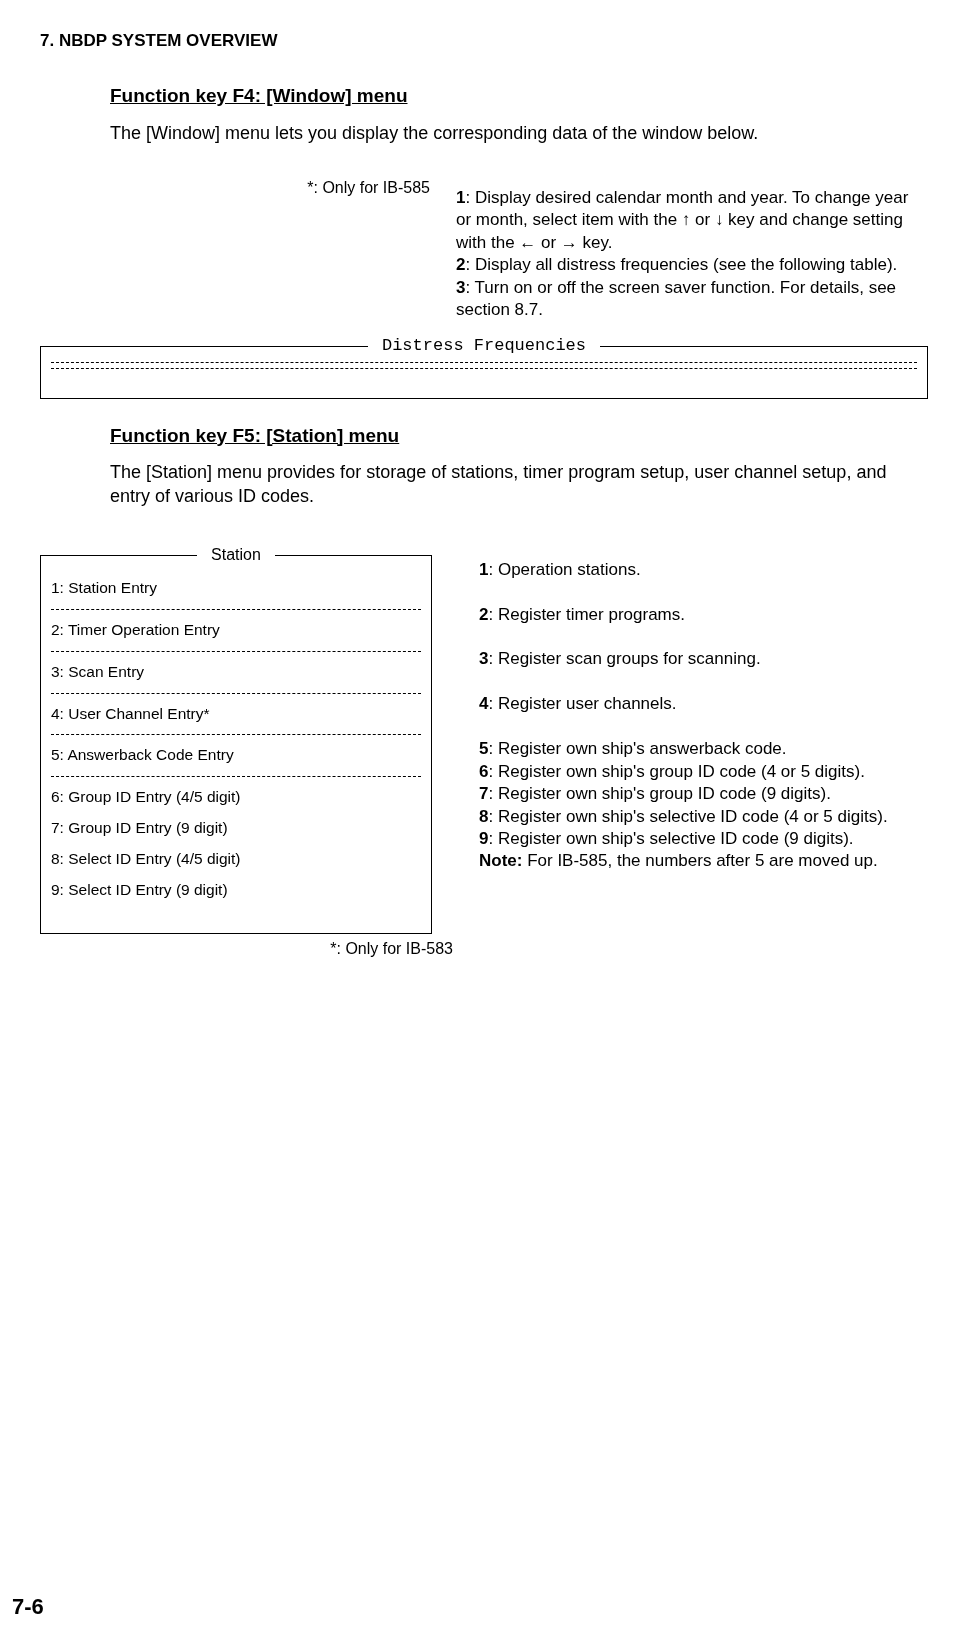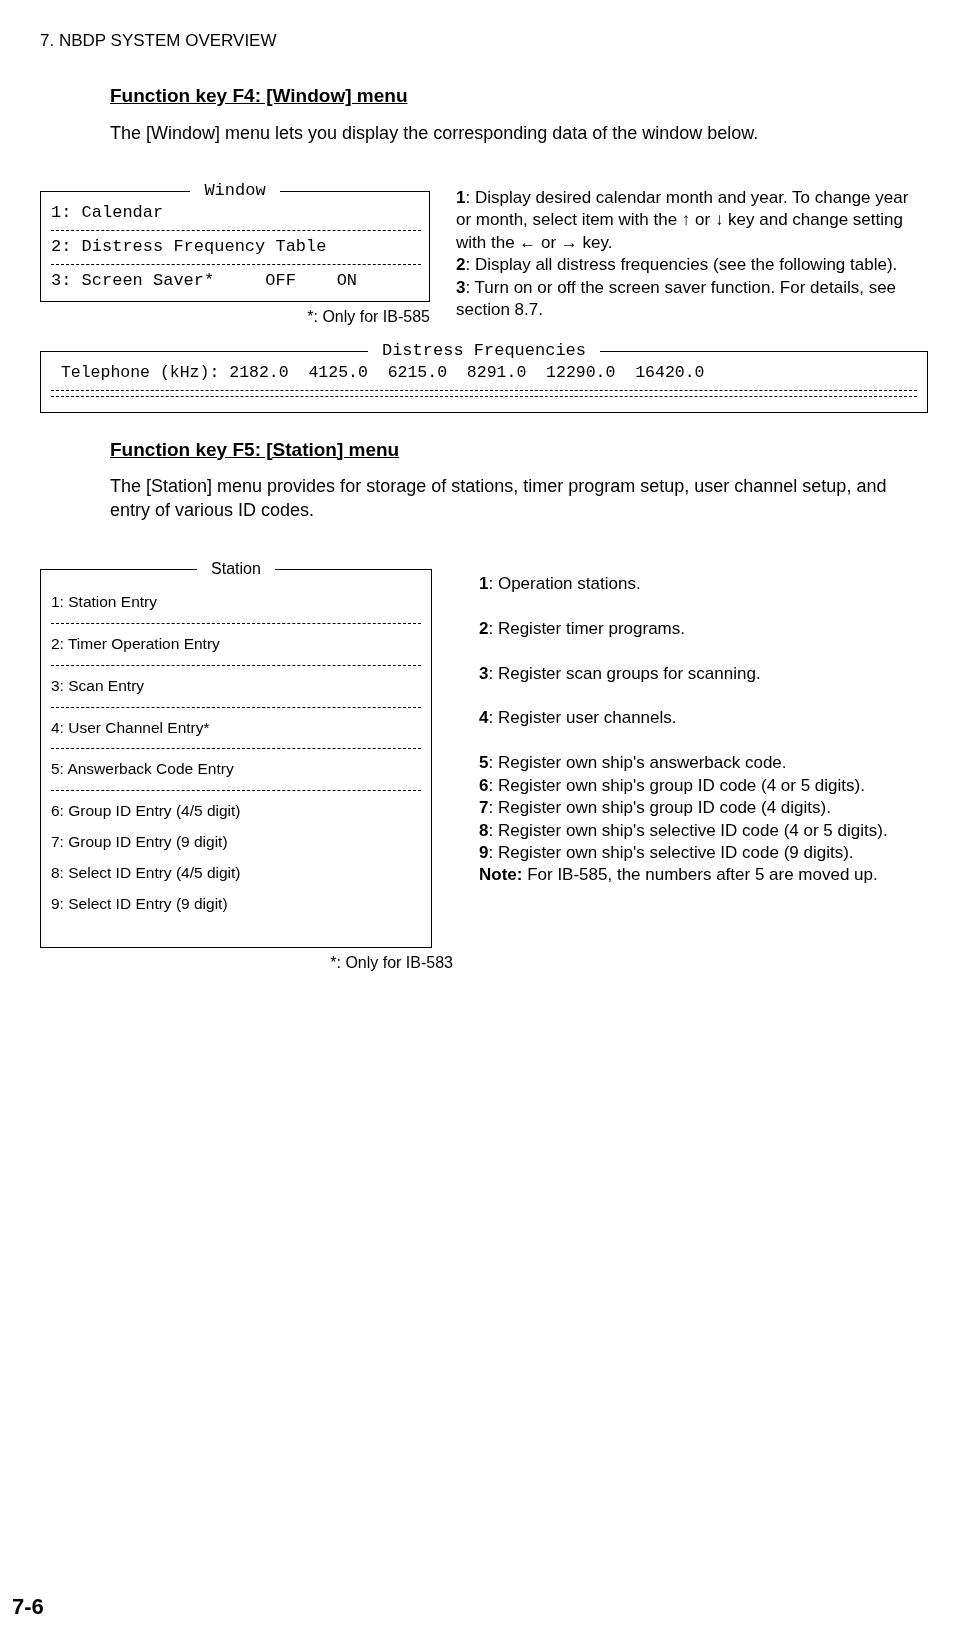--- a/index.html
+++ b/index.html
@@ -7,20 +7,21 @@
     font-size: 18px;
     margin: 0;
     padding: 30px 40px 40px 40px;
     color: #000;
     width: 888px;
     line-height: 1.35;
   }
   .chapter-header {
     font-size: 17px;
     margin-bottom: 30px;
+    font-weight: bold;
   }
   .section-title {
     font-size: 19px;
     text-decoration: underline;
     font-weight: bold;
     margin-left: 70px;
     margin-bottom: 12px;
   }
   .body-text {
     margin-left: 70px;
@@ -69,21 +70,21 @@
   .desc-col {
     flex: 1;
     font-size: 17px;
     line-height: 1.32;
   }
   .distress-box {
     position: relative;
     border: 1px solid #000;
     font-family: "Courier New", monospace;
     font-size: 16.5px;
-    padding: 10px 10px 10px 10px;
+    padding: 10px 10px 24px 10px;
     margin: 24px 0 24px 0;
   }
   .distress-row {
     white-space: pre;
   }
   .station-box {
     position: relative;
     border: 1px solid #000;
     font-family: Arial, Helvetica, sans-serif;
     font-size: 15.5px;
@@ -105,40 +106,31 @@
 </head>
 <body>
 
 <div class="chapter-header">7.  NBDP SYSTEM OVERVIEW</div>
 
 <div class="section-title">Function key F4: [Window] menu</div>
 <div class="body-text">The [Window] menu lets you display the corresponding data of the window below.</div>
 
 <div class="row">
   <div style="width:390px">
-    <div class="window-box">
-      <div class="box-label-top"><span class="box-label-inner">Window</span></div>
-      <div>1: Calendar</div>
-      <div class="dash-sep"></div>
-      <div>2: Distress Frequency Table</div>
-      <div class="dash-sep"></div>
-      <div class="ws">3: Screen Saver*     OFF    ON</div>
-    </div>
     <div class="footnote">*: Only for IB-585</div>
   </div>
   <div class="desc-col" style="padding-top:14px">
     <span class="bold">1</span><span>: Display desired calendar month and year. To change year or month, select item with the ↑ or ↓ key and change setting with the ← or → key.</span><br>
     <span class="bold">2</span><span>: Display all distress frequencies (see the following table).</span><br>
     <span class="bold">3</span><span>: Turn on or off the screen saver function. For details, see section 8.7.</span>
   </div>
 </div>
 
 <div class="distress-box">
   <div class="box-label-top"><span class="box-label-inner">Distress Frequencies</span></div>
-  <div class="distress-row"> Telephone (kHz): 2182.0  4125.0  6215.0  8291.0  12290.0  16420.0</div>
   <div class="dash-sep"></div>
   <div class="dash-sep"></div>
 </div>
 
 <div class="section-title">Function key F5: [Station] menu</div>
 <div class="body-text">The [Station] menu provides for storage of stations, timer program setup, user channel setup, and entry of various ID codes.</div>
 
 <div class="row">
   <div style="width:413px">
     <div class="station-box">
@@ -160,20 +152,20 @@
     </div>
     <div class="footnote">*: Only for IB-583</div>
   </div>
   <div class="desc-col" style="padding-top:22px">
     <span class="bold">1</span><span>: Operation stations.</span><br><br>
     <span class="bold">2</span><span>: Register timer programs.</span><br><br>
     <span class="bold">3</span><span>: Register scan groups for scanning.</span><br><br>
     <span class="bold">4</span><span>: Register user channels.</span><br><br>
     <span class="bold">5</span><span>: Register own ship's answerback code.</span><br>
     <span class="bold">6</span><span>: Register own ship's group ID code (4 or 5 digits).</span><br>
-    <span class="bold">7</span><span>: Register own ship's group ID code (4 digits).</span><br>
+    <span class="bold">7</span><span>: Register own ship's group ID code (9 digits).</span><br>
     <span class="bold">8</span><span>: Register own ship's selective ID code (4 or 5 digits).</span><br>
     <span class="bold">9</span><span>: Register own ship's selective ID code (9 digits).</span><br>
     <span class="bold">Note:</span><span> For IB-585, the numbers after 5 are moved up.</span>
   </div>
 </div>
 
 <div class="page-num">7-6</div>
 
 </body></html>

